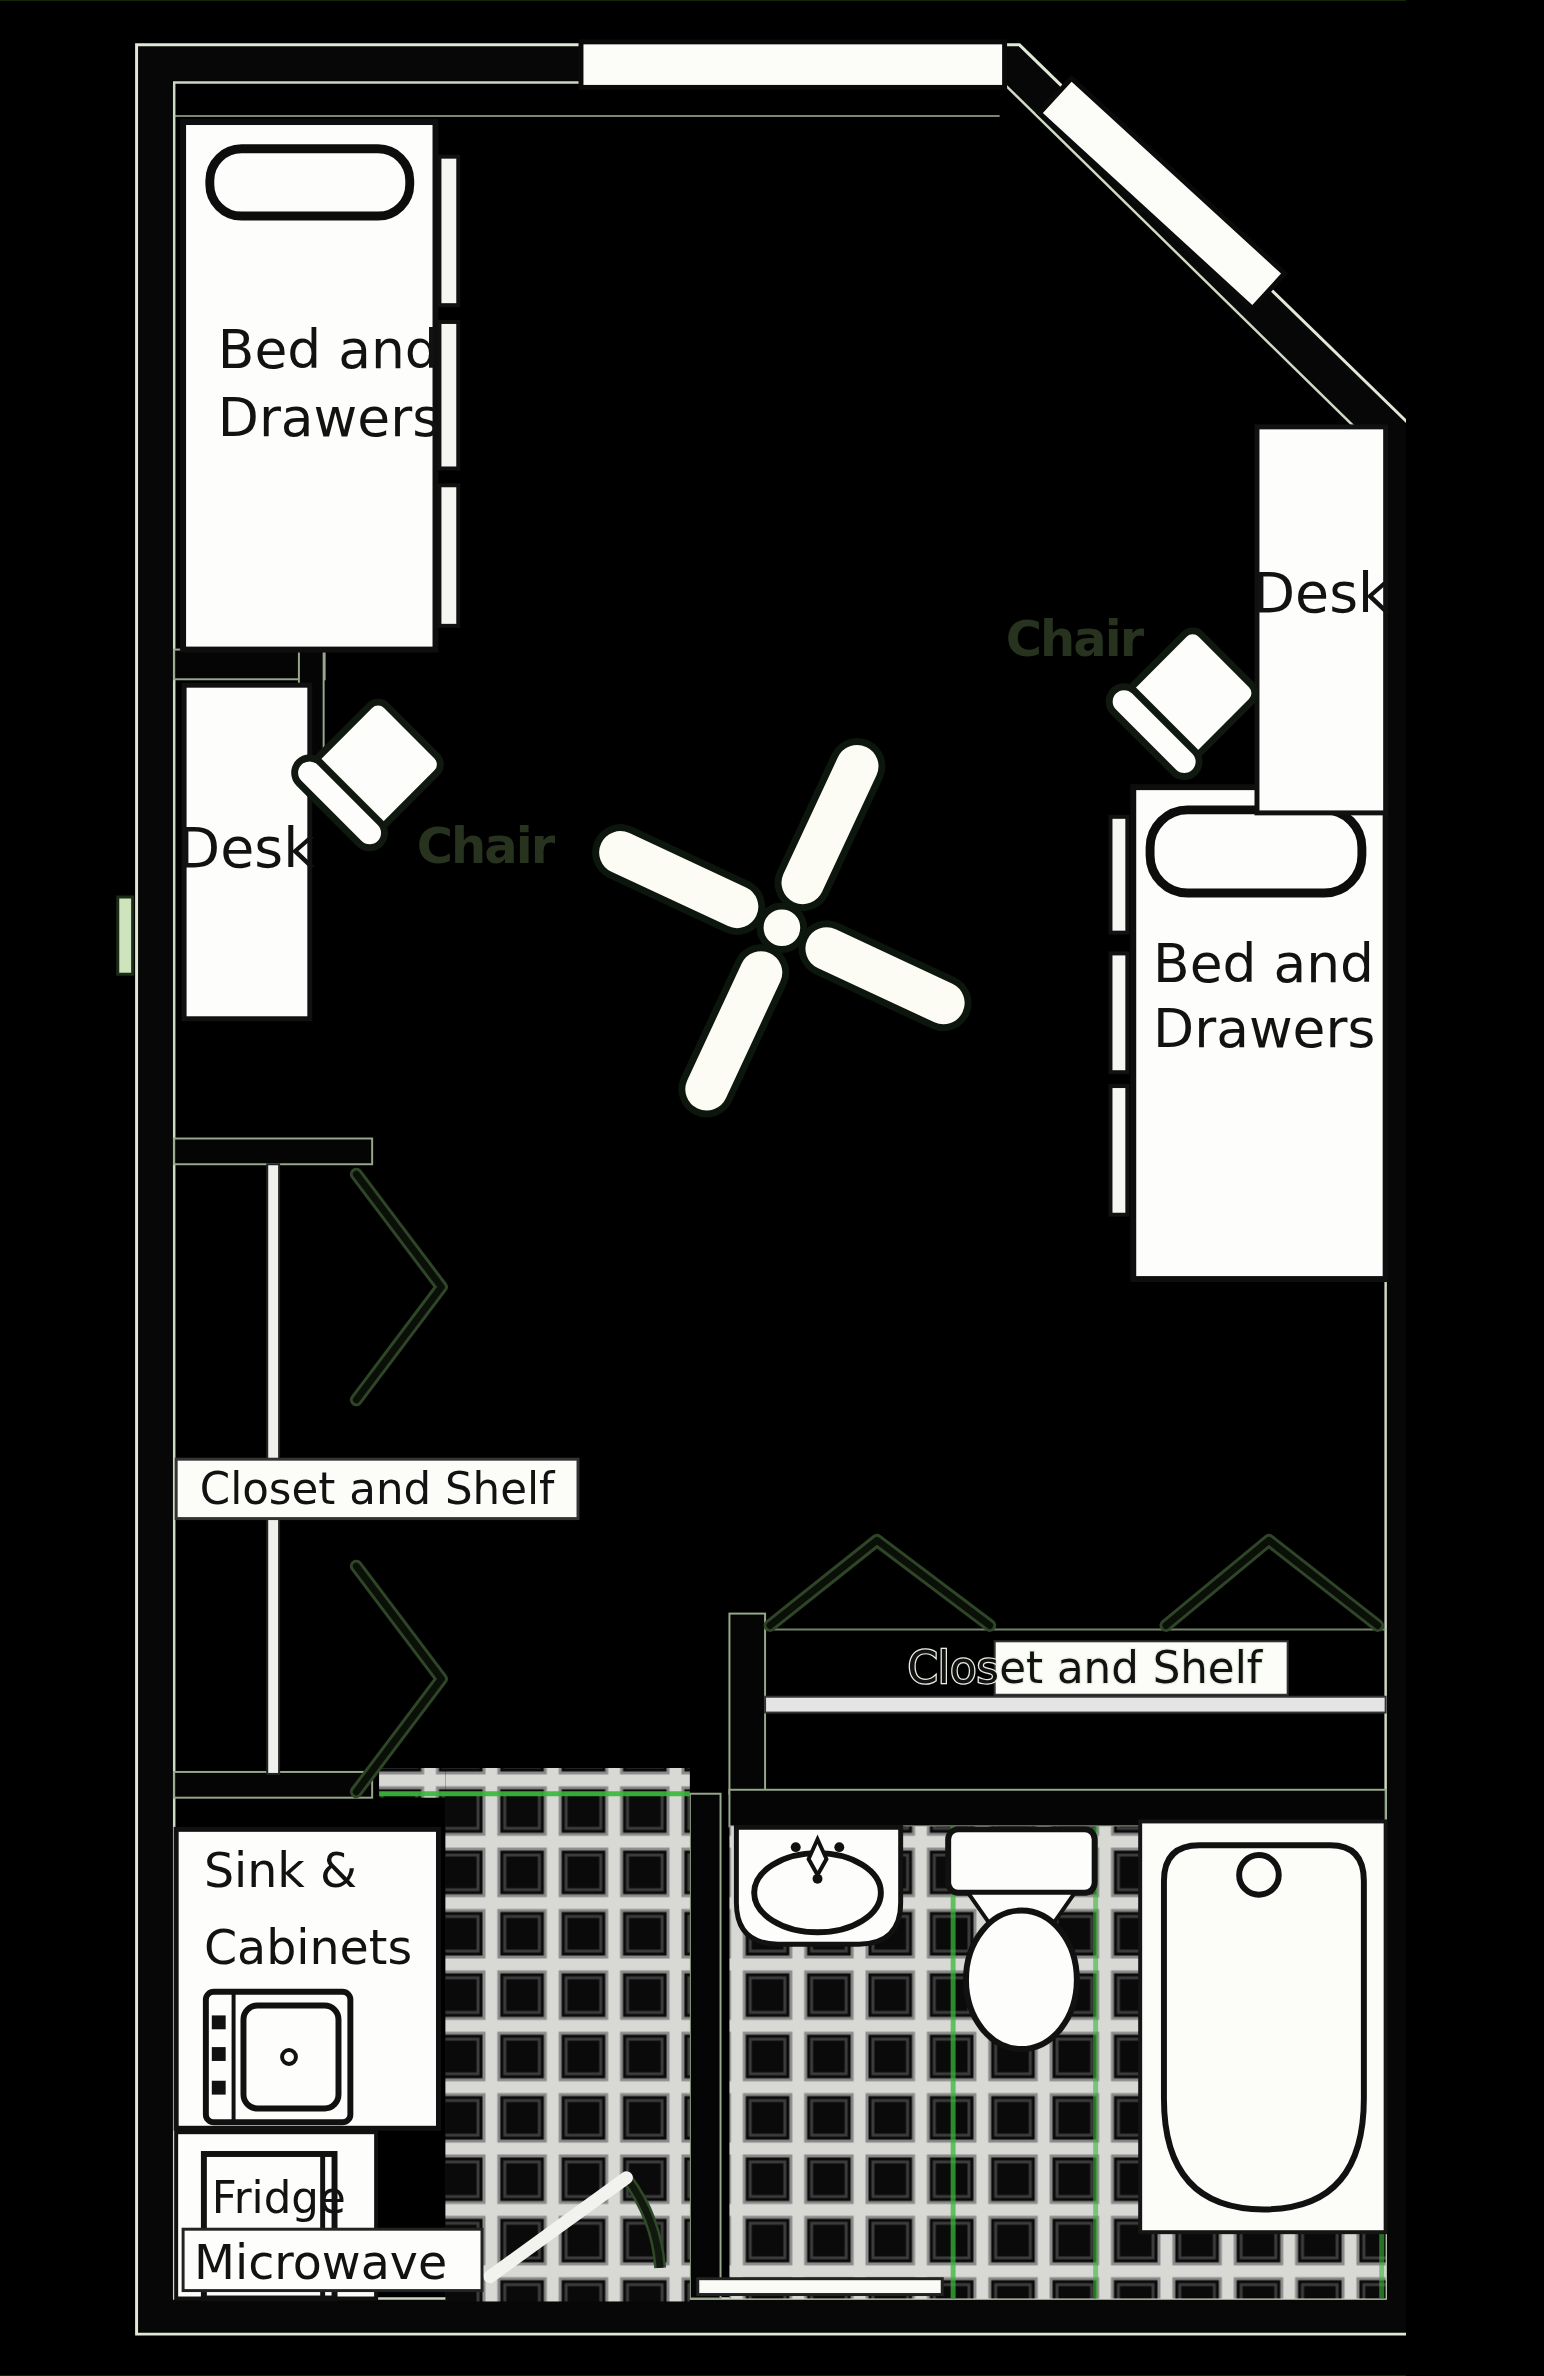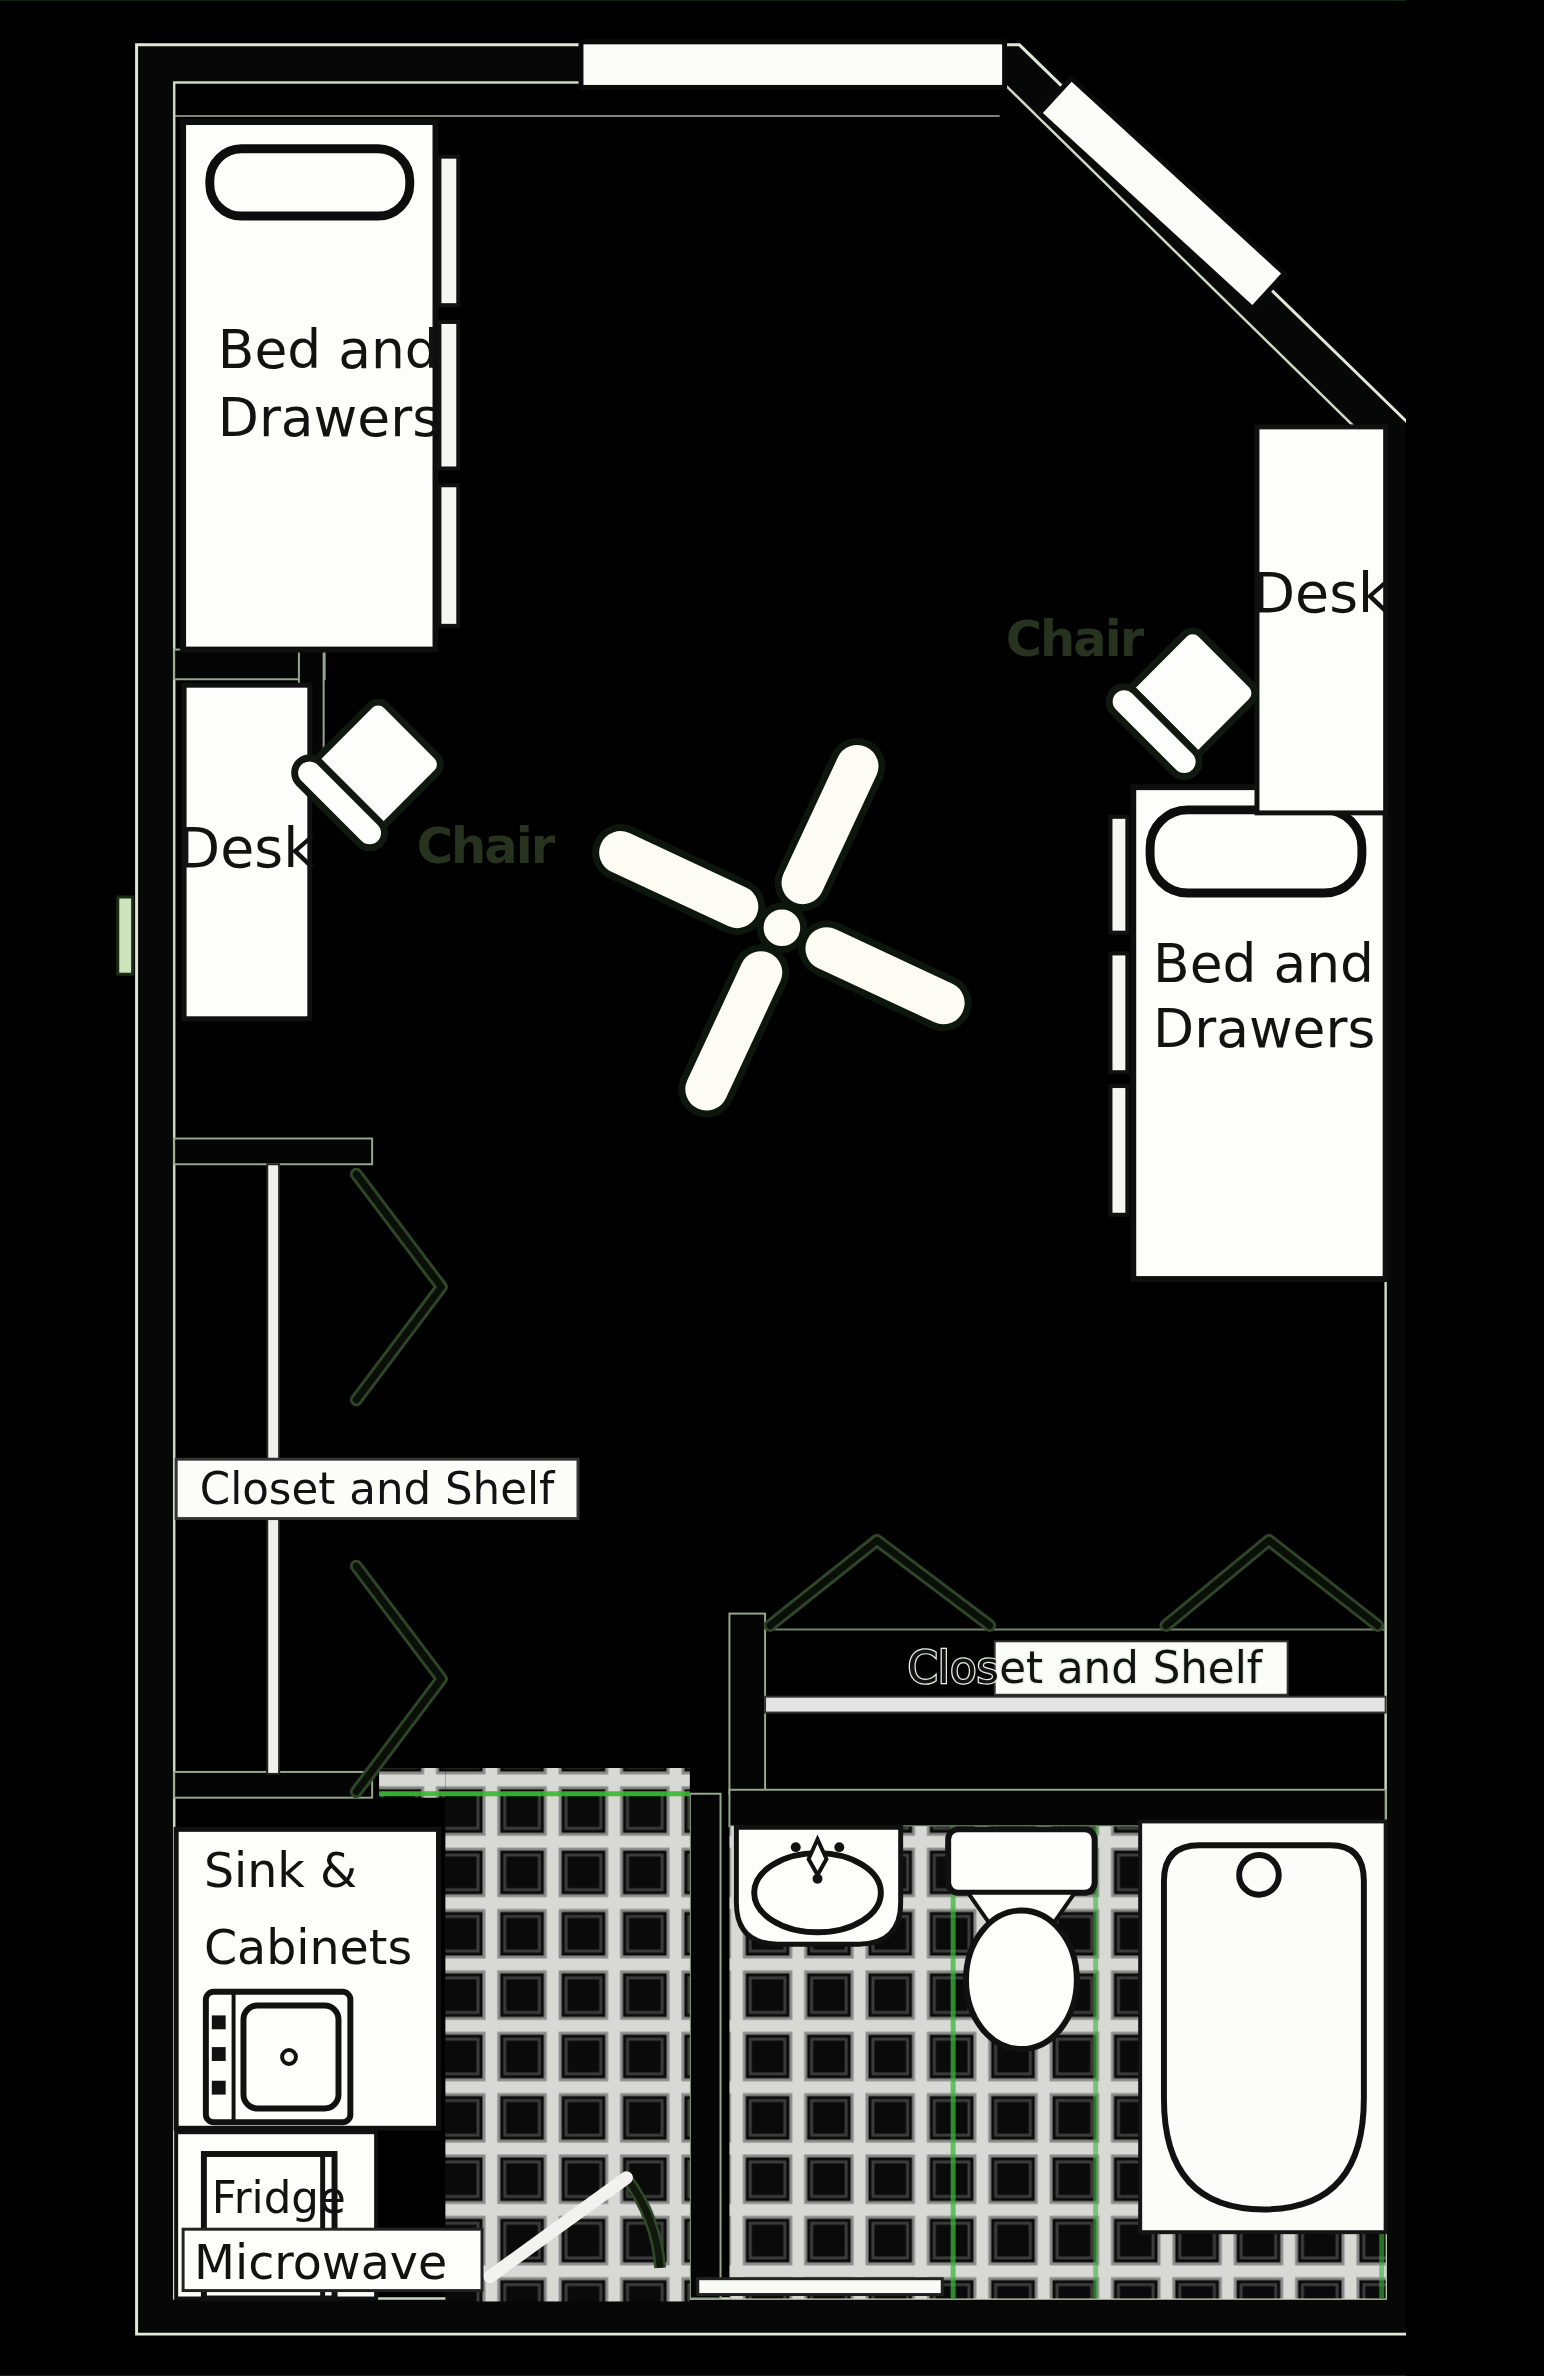--- a/index.html
+++ b/index.html
@@ -1,16 +1,16 @@
 <!DOCTYPE html>
 <html><head>
 <meta charset="utf-8">
 <style>
   html,body{margin:0;padding:0;background:#000;}
-  .stage{position:relative;width:1406px;height:2376px;background:#15803d;overflow:hidden;}
+  .stage{position:relative;width:1406px;height:2376px;background:#4d7c0f;overflow:hidden;}
   svg{display:block;}
   text{font-family:"DejaVu Sans",sans-serif;fill:#121212;}
   .lbl{font-weight:500;}
   .chairlbl{font-weight:700;fill:#27331e;letter-spacing:-2px;}
   .outlined{paint-order:stroke;stroke:#e9efe2;stroke-width:2.5px;}
 </style>
 </head>
 <body>
 
 <div class="stage">

